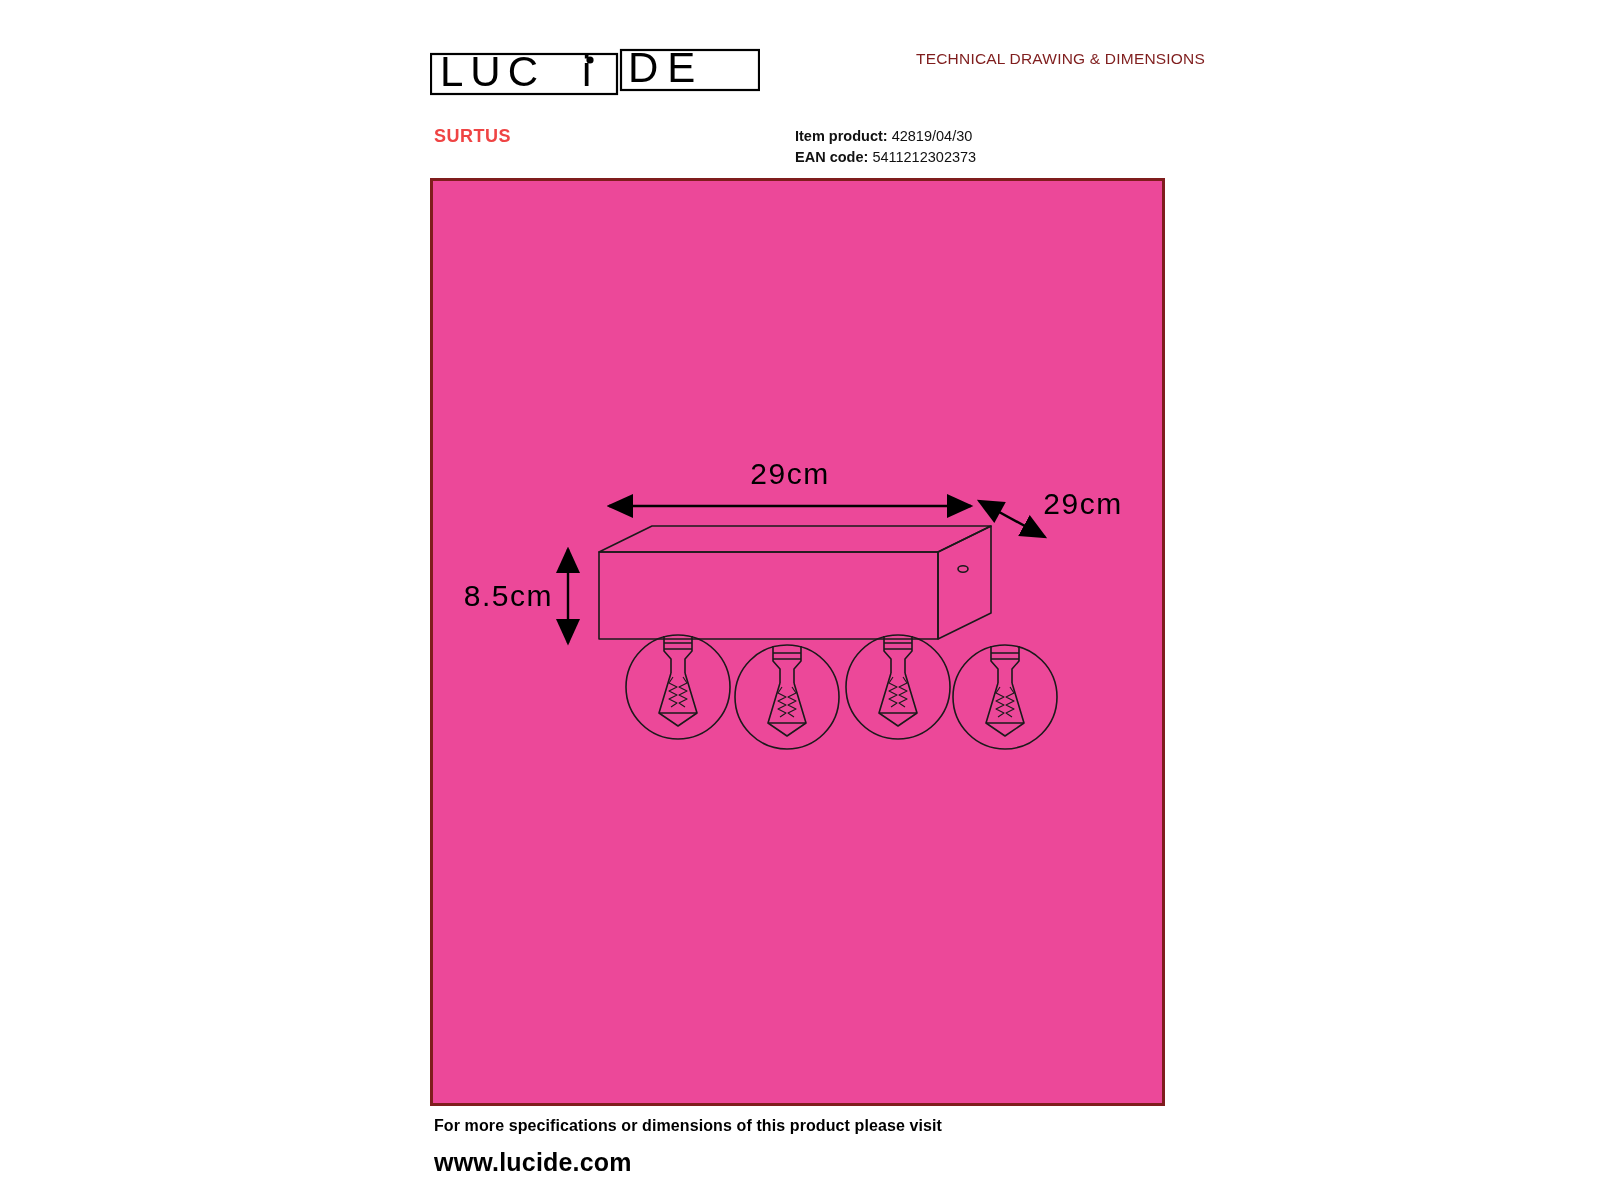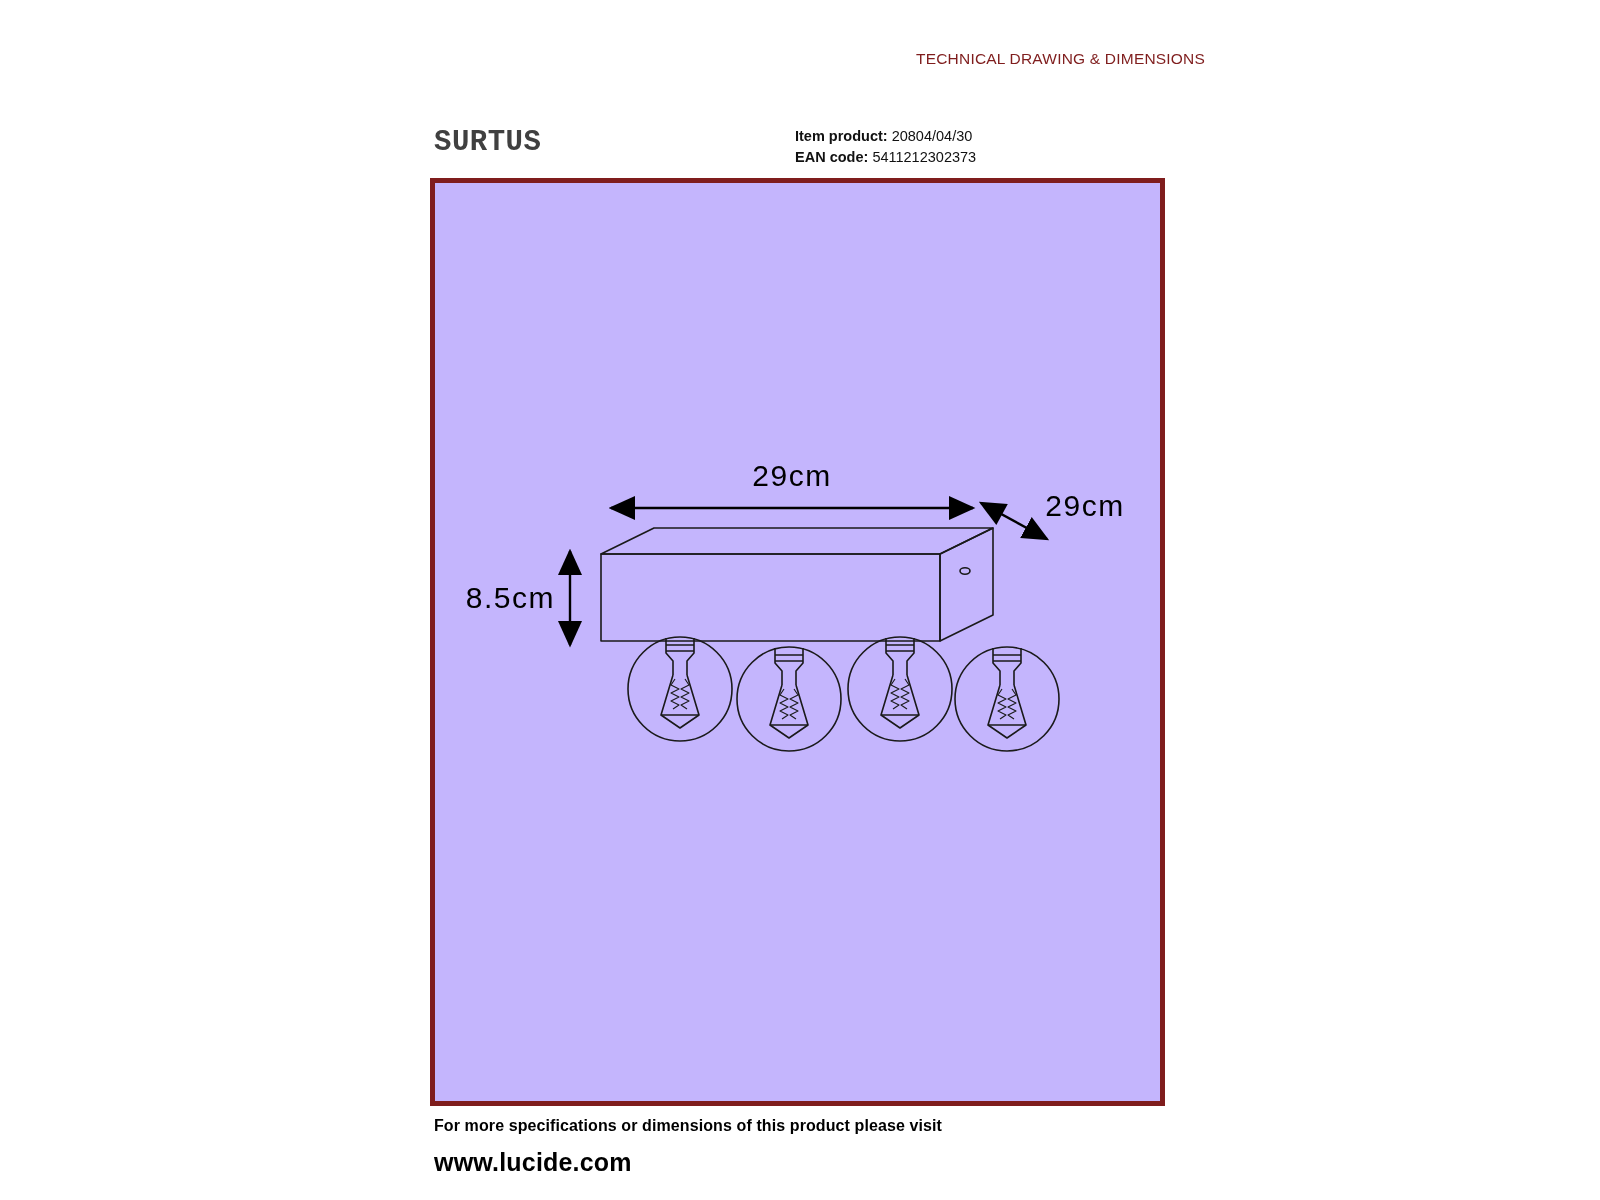--- a/index.html
+++ b/index.html
@@ -39,48 +39,47 @@
     font-size: 15.5px;
     letter-spacing: 0.2px;
     color: #7f1d1d;
     white-space: nowrap;
   }
 
   .product-title {
     position: absolute;
     left: 434px;
     top: 126px;
-    font-size: 29px;
+    font-size: 18px;
     font-weight: bold;
     letter-spacing: 0.5px;
-    color: #404040;
-    font-family: Liberation Mono, monospace;
+    color: #ef4444;
   }
 
   .meta {
     position: absolute;
     left: 795px;
     top: 126px;
     font-size: 14.5px;
     line-height: 21px;
     color: #111;
     white-space: nowrap;
   }
   .meta .lbl { font-weight: bold; }
 
   
   .frame {
     position: absolute;
     left: 430px;
     top: 178px;
     width: 735px;
     height: 928px;
-    border: 5px solid #7f1d1d;
+    border: 3px solid #7f1d1d;
     box-sizing: border-box;
-    background: #c4b5fd;
+    background: #ec4899;
   }
   .drawing {
     position: absolute;
     left: 0; top: 0;
     width: 735px;
     height: 928px;
   }
 
   
   .footer-line1 {
@@ -101,29 +100,43 @@
     color: #000;
     letter-spacing: 0.2px;
     text-align: right;
   }
 </style>
 </head>
 <body>
 
 <div class="page">
 
+  <div class="logo-box">
+    <svg class="logo-svg" width="330" height="48" viewBox="0 0 330 48" xmlns="http://www.w3.org/2000/svg">
+
+      <rect x="1" y="6" width="186" height="40" fill="none" stroke="#000" stroke-width="2.2"></rect>
+
+      <rect x="191" y="2" width="138" height="40" fill="none" stroke="#000" stroke-width="2.2"></rect>
+
+      <text x="10" y="38" font-family="'Liberation Sans', sans-serif" font-size="42" letter-spacing="7" fill="#000">LUC</text>
+
+      <circle cx="160" cy="12" r="3.6" fill="#000"></circle>
+      <text x="152" y="38" font-family="'Liberation Sans', sans-serif" font-size="42" fill="#000">i</text>
+      <text x="198" y="34" font-family="'Liberation Sans', sans-serif" font-size="42" letter-spacing="9" fill="#000">DE</text>
+    </svg>
+  </div>
 
   <div class="header-caption">TECHNICAL DRAWING &amp; DIMENSIONS</div>
 
   <div class="product-title">SURTUS</div>
 
   <div class="meta">
     <div>
       <span class="lbl">Item product:</span>
-      <span>20804/04/30</span>
+      <span>42819/04/30</span>
     </div>
     <div>
       <span class="lbl">EAN code</span><span class="lbl">:</span>
       <span>5411212302373</span>
     </div>
   </div>
 
   <div class="frame">
     <svg class="drawing" viewBox="0 0 735 928" xmlns="http://www.w3.org/2000/svg">
       <defs>

